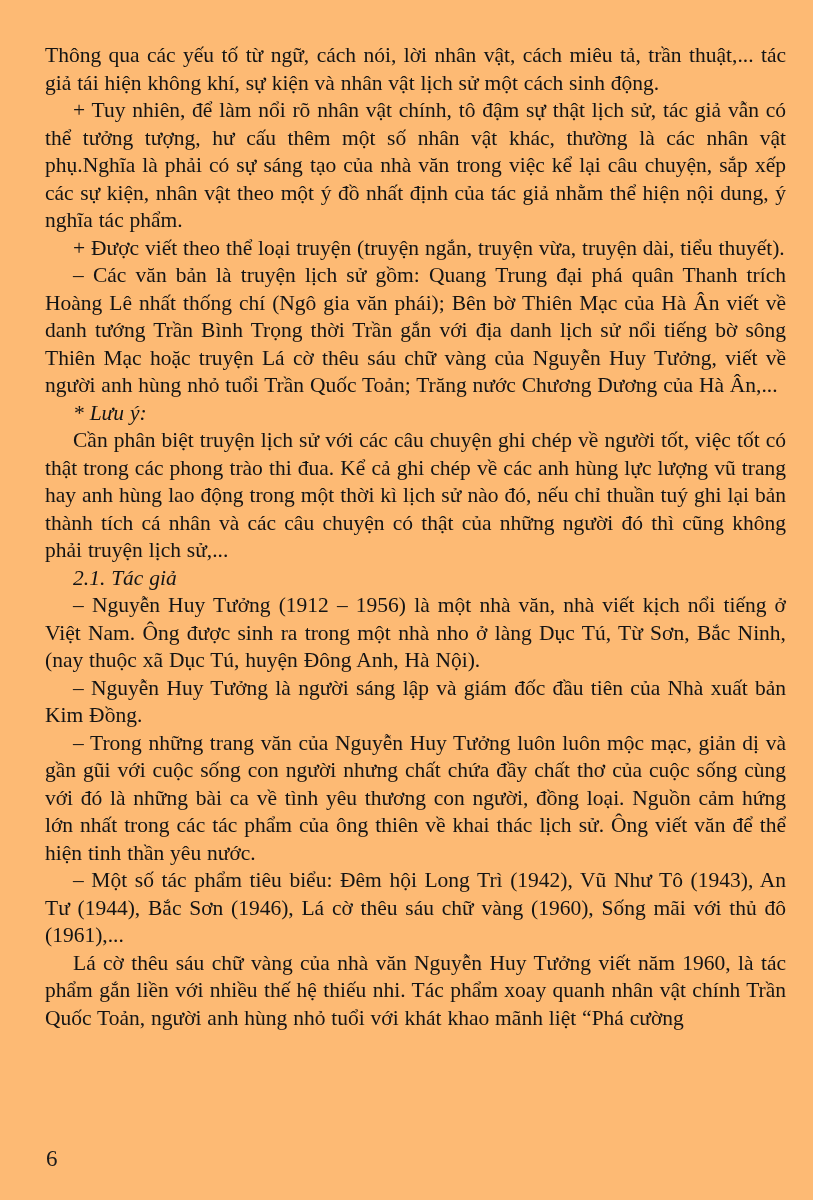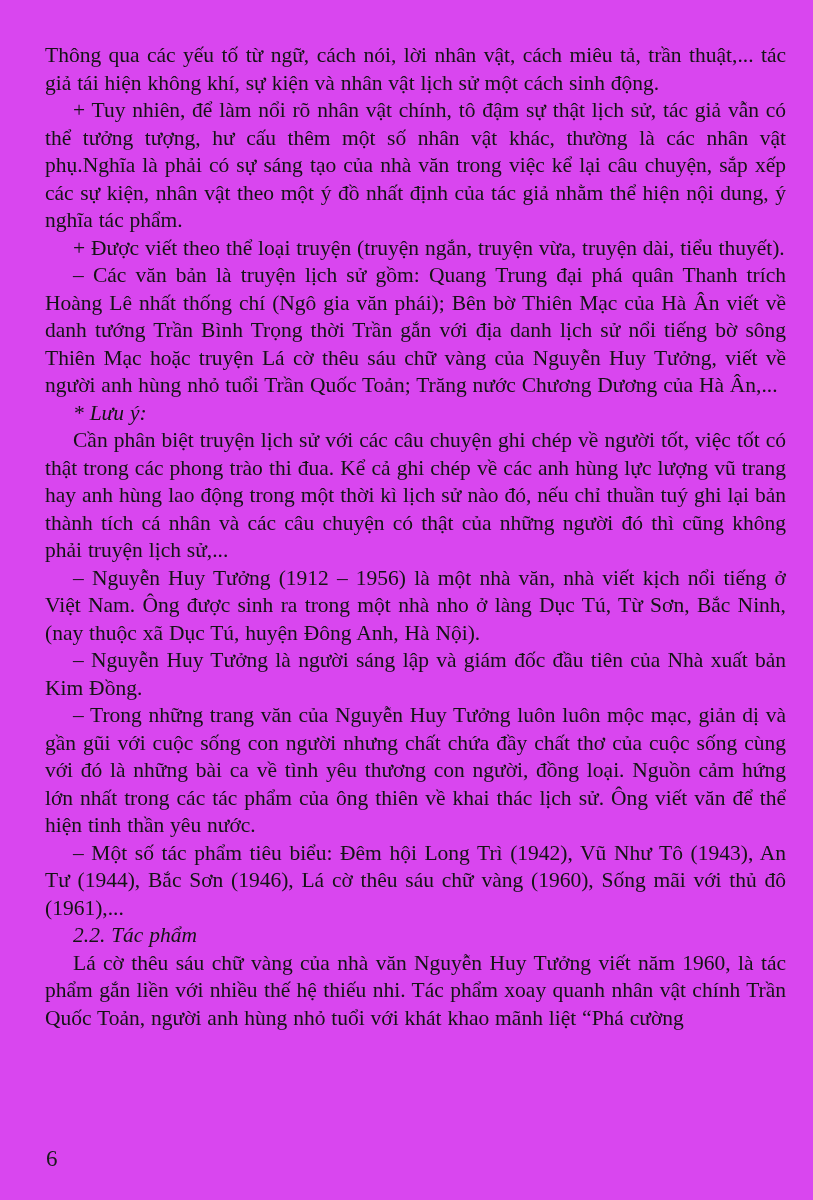--- a/index.html
+++ b/index.html
@@ -11,21 +11,21 @@
     height: 1200px;
     background: #fbfbf9;
     font-family: "Liberation Serif", "DejaVu Serif", serif;
     color: #141414;
     overflow: hidden;
   }
   .page {
     position: relative;
     width: 813px;
     height: 1200px;
-    background: #d946ef;
+    background: #fdba74;
   }
   .content {
     position: absolute;
     left: 45px;
     top: 42px;
     width: 741px;
   }
   .para {
     margin: 0;
     font-size: 21.5px;
@@ -53,21 +53,21 @@
 <body>
 
 <div class="page">
   <div class="content" id="paragraphs">
       <p class="para no-indent"><span class="r-n">Thông qua các yếu tố từ ngữ, cách nói, lời nhân vật, cách miêu tả, trần thuật,... tác giả tái hiện không khí, sự kiện và nhân vật lịch sử một cách sinh động.</span></p>
       <p class="para"><span class="r-n">+ Tuy nhiên, để làm nổi rõ nhân vật chính, tô đậm sự thật lịch sử, tác giả vẫn có thể tưởng tượng, hư cấu thêm một số nhân vật khác, thường là các nhân vật phụ.Nghĩa là phải có sự sáng tạo của nhà văn trong việc kể lại câu chuyện, sắp xếp các sự kiện, nhân vật theo một ý đồ nhất định của tác giả nhằm thể hiện nội dung, ý nghĩa tác phẩm.</span></p>
       <p class="para"><span class="r-n">+ Được viết theo thể loại truyện (truyện ngắn, truyện vừa, truyện dài, tiểu thuyết).</span></p>
       <p class="para"><span class="r-n">– Các văn bản là truyện lịch sử gồm: </span><span class="r-i">Quang Trung đại phá quân Thanh</span><span class="r-n"> trích </span><span class="r-i">Hoàng Lê nhất thống chí</span><span class="r-n"> (Ngô gia văn phái); </span><span class="r-i">Bên bờ Thiên Mạc</span><span class="r-n"> của Hà Ân viết về danh tướng Trần Bình Trọng thời Trần gắn với địa danh lịch sử nổi tiếng bờ sông Thiên Mạc hoặc truyện </span><span class="r-i">Lá cờ thêu sáu chữ vàng</span><span class="r-n"> của Nguyễn Huy Tưởng, viết về người anh hùng nhỏ tuổi Trần Quốc Toản; </span><span class="r-i">Trăng nước Chương Dương</span><span class="r-n"> của Hà Ân,...</span></p>
       <p class="para"><span class="r-bi">* Lưu ý:</span></p>
       <p class="para"><span class="r-n">Cần phân biệt truyện lịch sử với các câu chuyện ghi chép về người tốt, việc tốt có thật trong các phong trào thi đua. Kể cả ghi chép về các anh hùng lực lượng vũ trang hay anh hùng lao động trong một thời kì lịch sử nào đó, nếu chỉ thuần tuý ghi lại bản thành tích cá nhân và các câu chuyện có thật của những người đó thì cũng không phải truyện lịch sử,...</span></p>
+      <p class="para"><span class="r-bi">2.1. Tác giả</span></p>
       <p class="para"><span class="r-n">– Nguyễn Huy Tưởng (1912 – 1956) là một nhà văn, nhà viết kịch nổi tiếng ở Việt Nam. Ông được sinh ra trong một nhà nho ở làng Dục Tú, Từ Sơn, Bắc Ninh, (nay thuộc xã Dục Tú, huyện Đông Anh, Hà Nội).</span></p>
       <p class="para"><span class="r-n">– Nguyễn Huy Tưởng là người sáng lập và giám đốc đầu tiên của Nhà xuất bản Kim Đồng.</span></p>
       <p class="para"><span class="r-n">– Trong những trang văn của Nguyễn Huy Tưởng luôn luôn mộc mạc, giản dị và gần gũi với cuộc sống con người nhưng chất chứa đầy chất thơ của cuộc sống cùng với đó là những bài ca về tình yêu thương con người, đồng loại. Nguồn cảm hứng lớn nhất trong các tác phẩm của ông thiên về khai thác lịch sử. Ông viết văn để thể hiện tinh thần yêu nước.</span></p>
       <p class="para"><span class="r-n">– Một số tác phẩm tiêu biểu: </span><span class="r-i">Đêm hội Long Trì</span><span class="r-n"> (1942), </span><span class="r-i">Vũ Như Tô</span><span class="r-n"> (1943), </span><span class="r-i">An Tư (</span><span class="r-n">1944), </span><span class="r-i">Bắc Sơn</span><span class="r-n"> (1946), </span><span class="r-i">Lá cờ thêu sáu chữ vàng</span><span class="r-n"> (1960), </span><span class="r-i">Sống mãi với thủ đô</span><span class="r-n"> (1961),...</span></p>
-      <p class="para"><span class="r-bi">2.2. Tác phẩm</span></p>
       <p class="para"><span class="r-i">Lá cờ thêu sáu chữ vàng</span><span class="r-n"> của nhà văn Nguyễn Huy Tưởng viết năm 1960, là tác phẩm gắn liền với nhiều thế hệ thiếu nhi. Tác phẩm xoay quanh nhân vật chính Trần Quốc Toản, người anh hùng nhỏ tuổi với khát khao mãnh liệt “Phá cường</span></p>
     </div>
   <div class="page-number">6</div>
 </div>
 
 </body></html>

